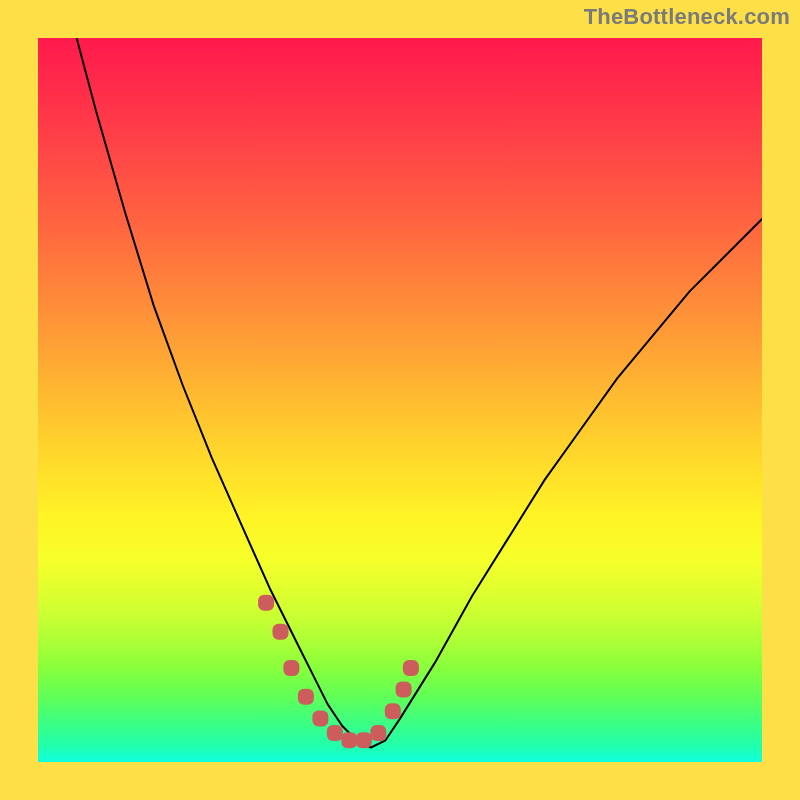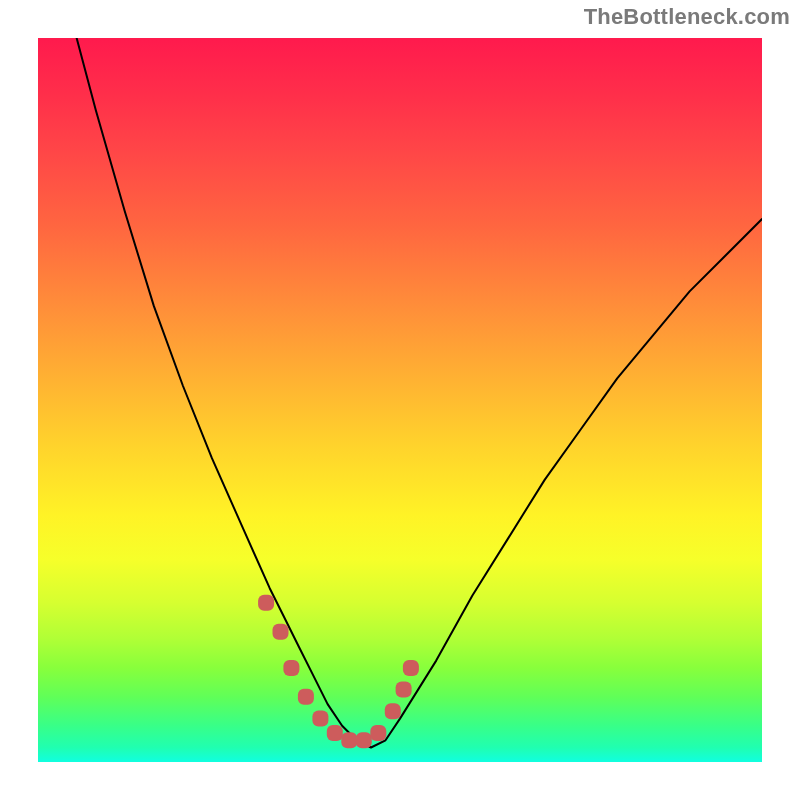--- a/index.html
+++ b/index.html
@@ -10,21 +10,21 @@
     background: #000;
     overflow: hidden;
     font-family: Arial, Helvetica, sans-serif;
   }
   .frame {
     position: absolute;
     left: 0;
     top: 0;
     width: 800px;
     height: 800px;
-    background: #ffffff;
+    background: #fde047;
   }
   .plot-area {
     position: absolute;
     left: 38px;
     top: 38px;
     width: 724px;
     height: 724px;
     
     background: linear-gradient(
       to bottom,

